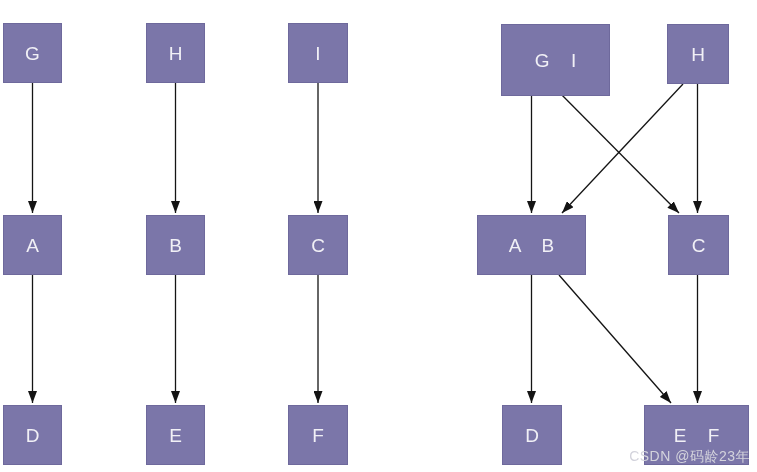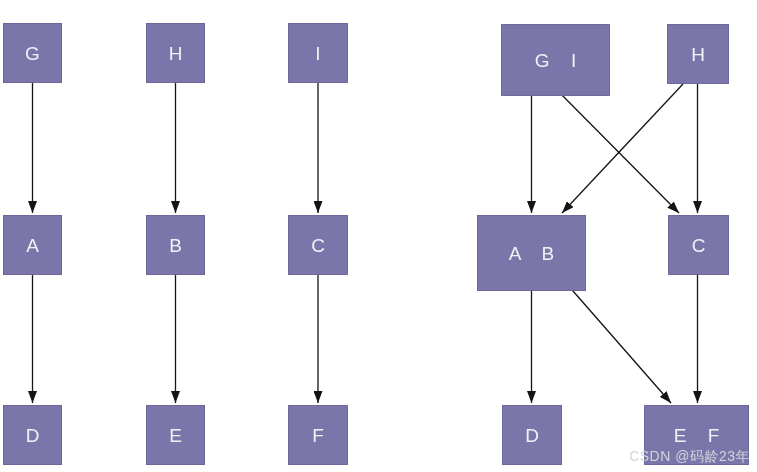--- a/index.html
+++ b/index.html
@@ -83,19 +83,19 @@
       <div class="node" style="left: 146px; top: 23px; width: 59px; height: 60px;">H</div>
       <div class="node" style="left: 288px; top: 23px; width: 60px; height: 60px;">I</div>
       <div class="node" style="left: 3px; top: 215px; width: 59px; height: 60px;">A</div>
       <div class="node" style="left: 146px; top: 215px; width: 59px; height: 60px;">B</div>
       <div class="node" style="left: 288px; top: 215px; width: 60px; height: 60px;">C</div>
       <div class="node" style="left: 3px; top: 405px; width: 59px; height: 60px;">D</div>
       <div class="node" style="left: 146px; top: 405px; width: 59px; height: 60px;">E</div>
       <div class="node" style="left: 288px; top: 405px; width: 60px; height: 60px;">F</div>
       <div class="node" style="left: 477px; top: 24px; width: 109px; height: 72px; margin-left: 24px;">G I</div>
       <div class="node" style="left: 667px; top: 24px; width: 62px; height: 60px;">H</div>
-      <div class="node" style="left: 477px; top: 215px; width: 109px; height: 76px;">A B</div>
+      <div class="node" style="left: 477px; top: 215px; width: 109px; height: 60px;">A B</div>
       <div class="node" style="left: 668px; top: 215px; width: 61px; height: 60px;">C</div>
       <div class="node" style="left: 502px; top: 405px; width: 60px; height: 60px;">D</div>
       <div class="node" style="left: 644px; top: 405px; width: 105px; height: 60px;">E F</div>
     </div>
   <div class="watermark" style="color: rgb(211, 211, 220);">CSDN @码龄23年</div>
 </div>
 
 </body></html>

